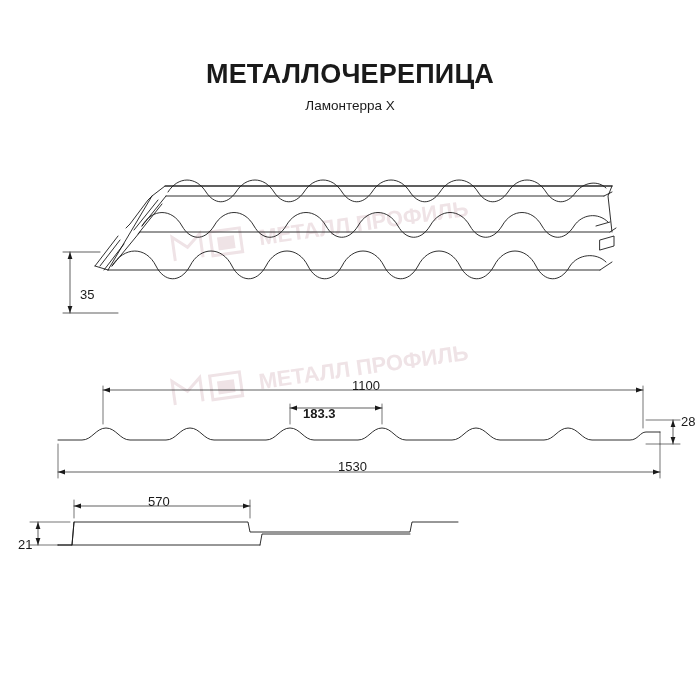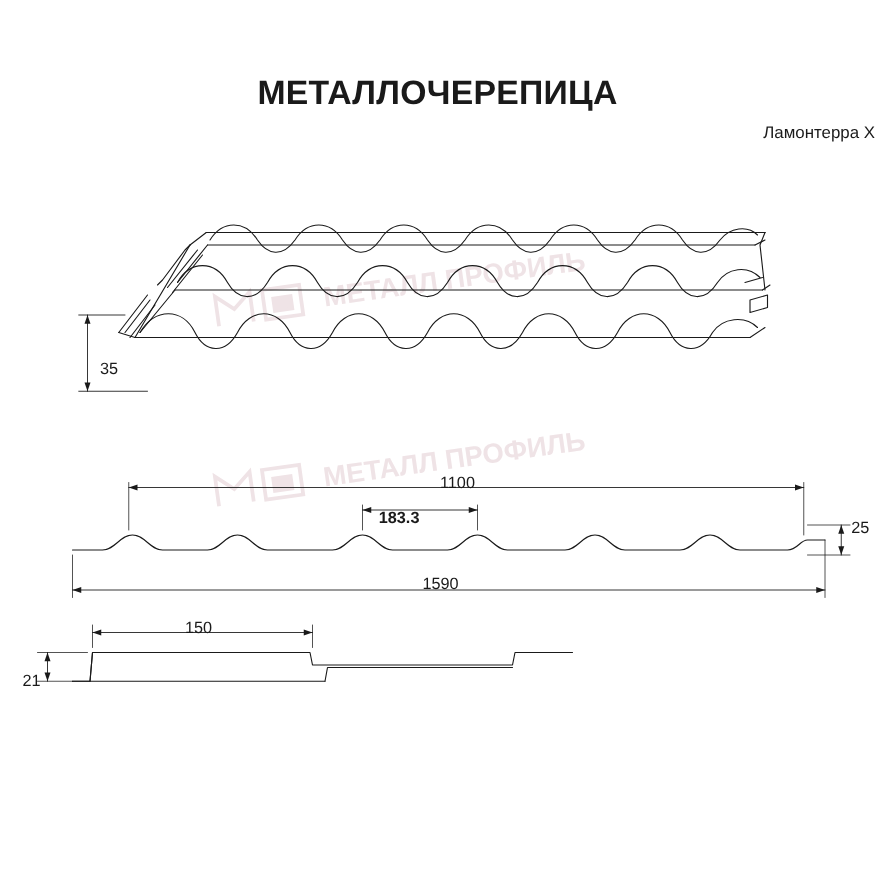--- a/index.html
+++ b/index.html
@@ -29,21 +29,20 @@
     font-weight: bold;
     letter-spacing: 0.2px;
     color: #1a1a1a;
     line-height: 32px;
   }
   .sub-title {
     font-size: 13.5px;
     color: #1a1a1a;
     margin-top: 8px;
     line-height: 16px;
-    text-align: right;
   }
   svg.draw {
     position: absolute;
     left: 0;
     top: 0;
     width: 700px;
     height: 700px;
   }
   .wm {
     position: absolute;
@@ -225,18 +224,18 @@
         <path d="M38 522 L38 545" stroke-width="0.7"></path>
         <path d="M38 522 L35.6 529 L40.4 529 Z" fill="#1a1a1a" stroke="none"></path>
         <path d="M38 545 L35.6 538 L40.4 538 Z" fill="#1a1a1a" stroke="none"></path>
       </g>
     </g>
   </svg>
 
   <div class="dim-label" style="left:80px; top:287px;">35</div>
   <div class="dim-label" style="left:352px; top:378px;">1100</div>
   <div class="dim-label" style="left:303px; top:406px;font-weight:bold;">183.3</div>
-  <div class="dim-label" style="left:338px; top:459px;">1590</div>
-  <div class="dim-label" style="left:681px; top:414px;">25</div>
-  <div class="dim-label" style="left:148px; top:494px;">150</div>
+  <div class="dim-label" style="left:338px; top:459px;">1530</div>
+  <div class="dim-label" style="left:681px; top:414px;">28</div>
+  <div class="dim-label" style="left:148px; top:494px;">570</div>
   <div class="dim-label" style="left:18px; top:537px;">21</div>
 
 </div>
 
 </body></html>

